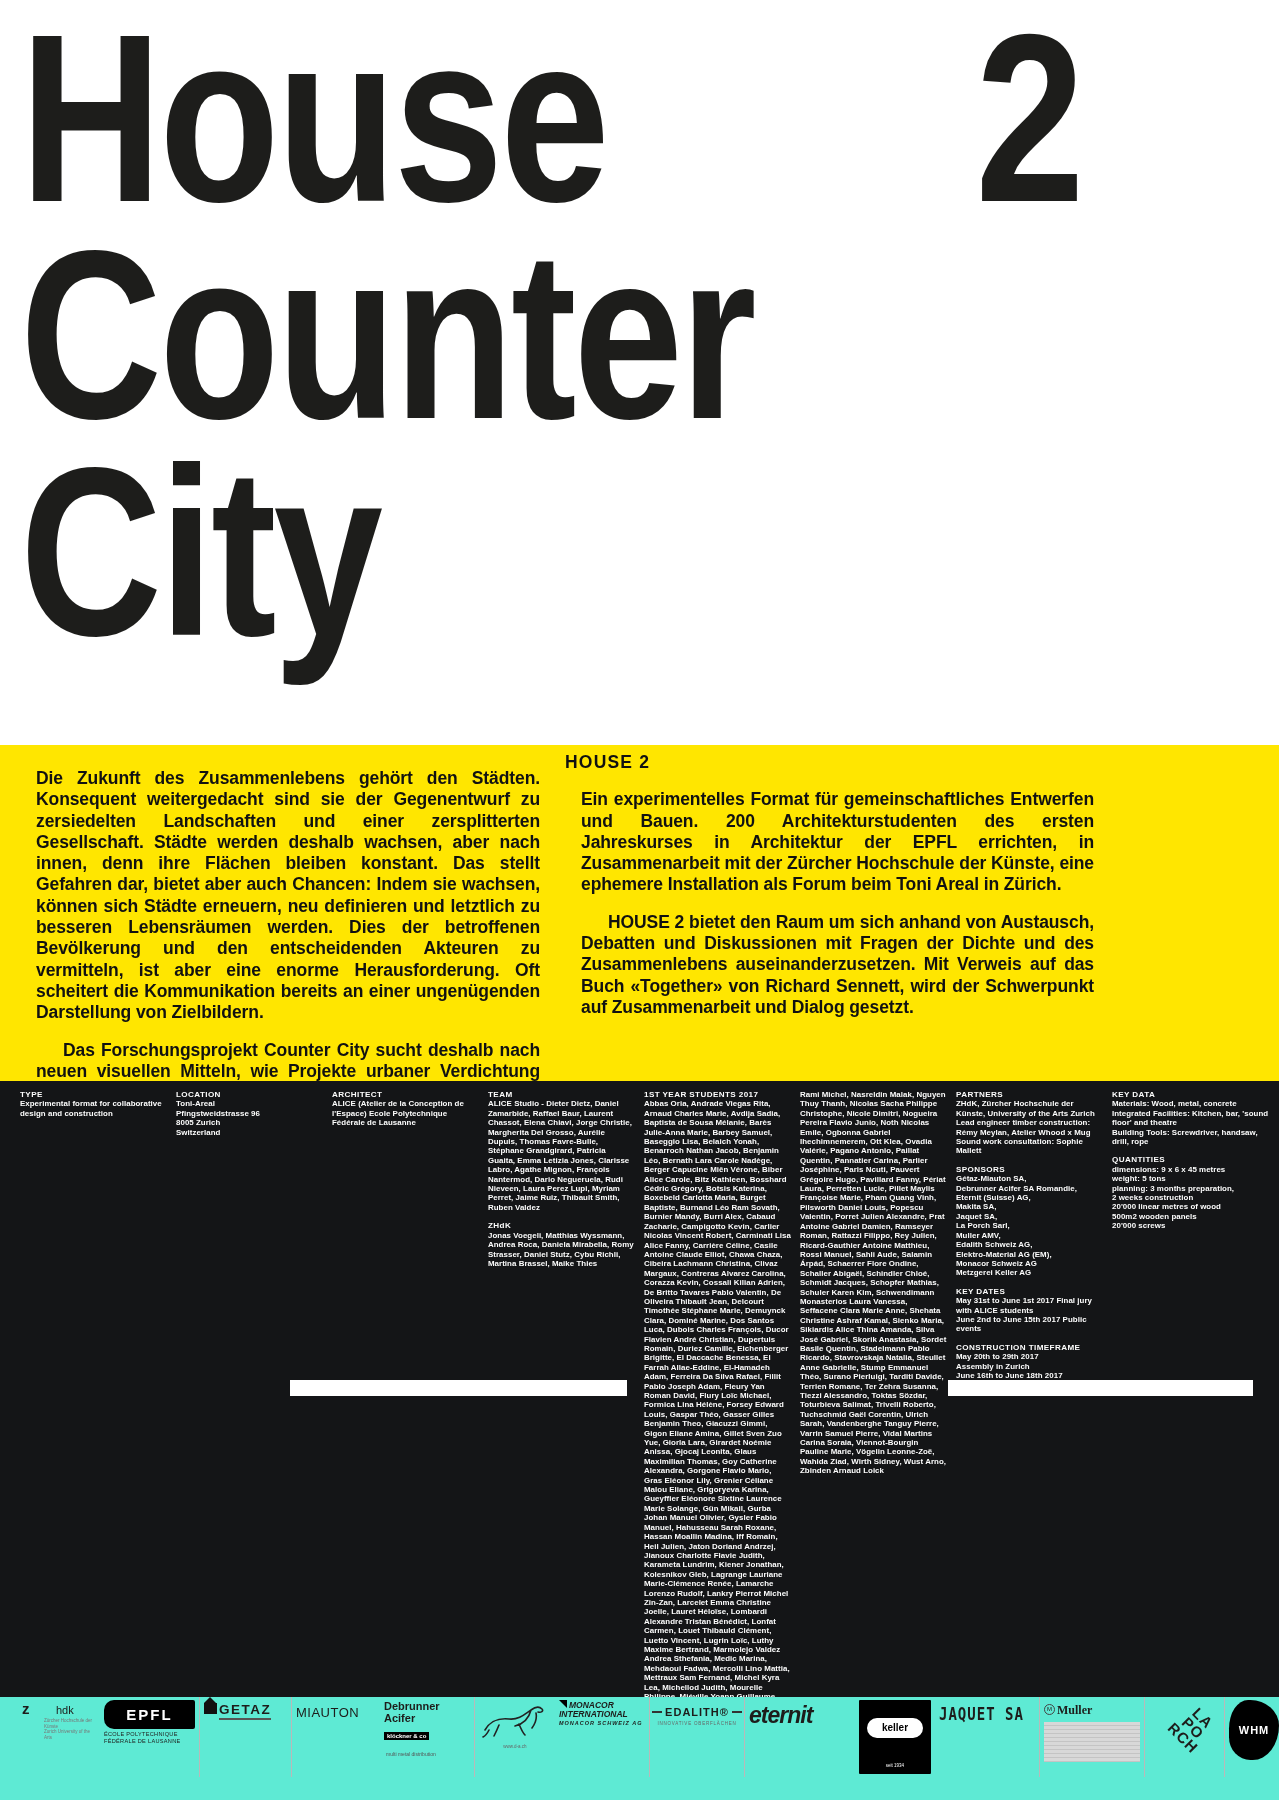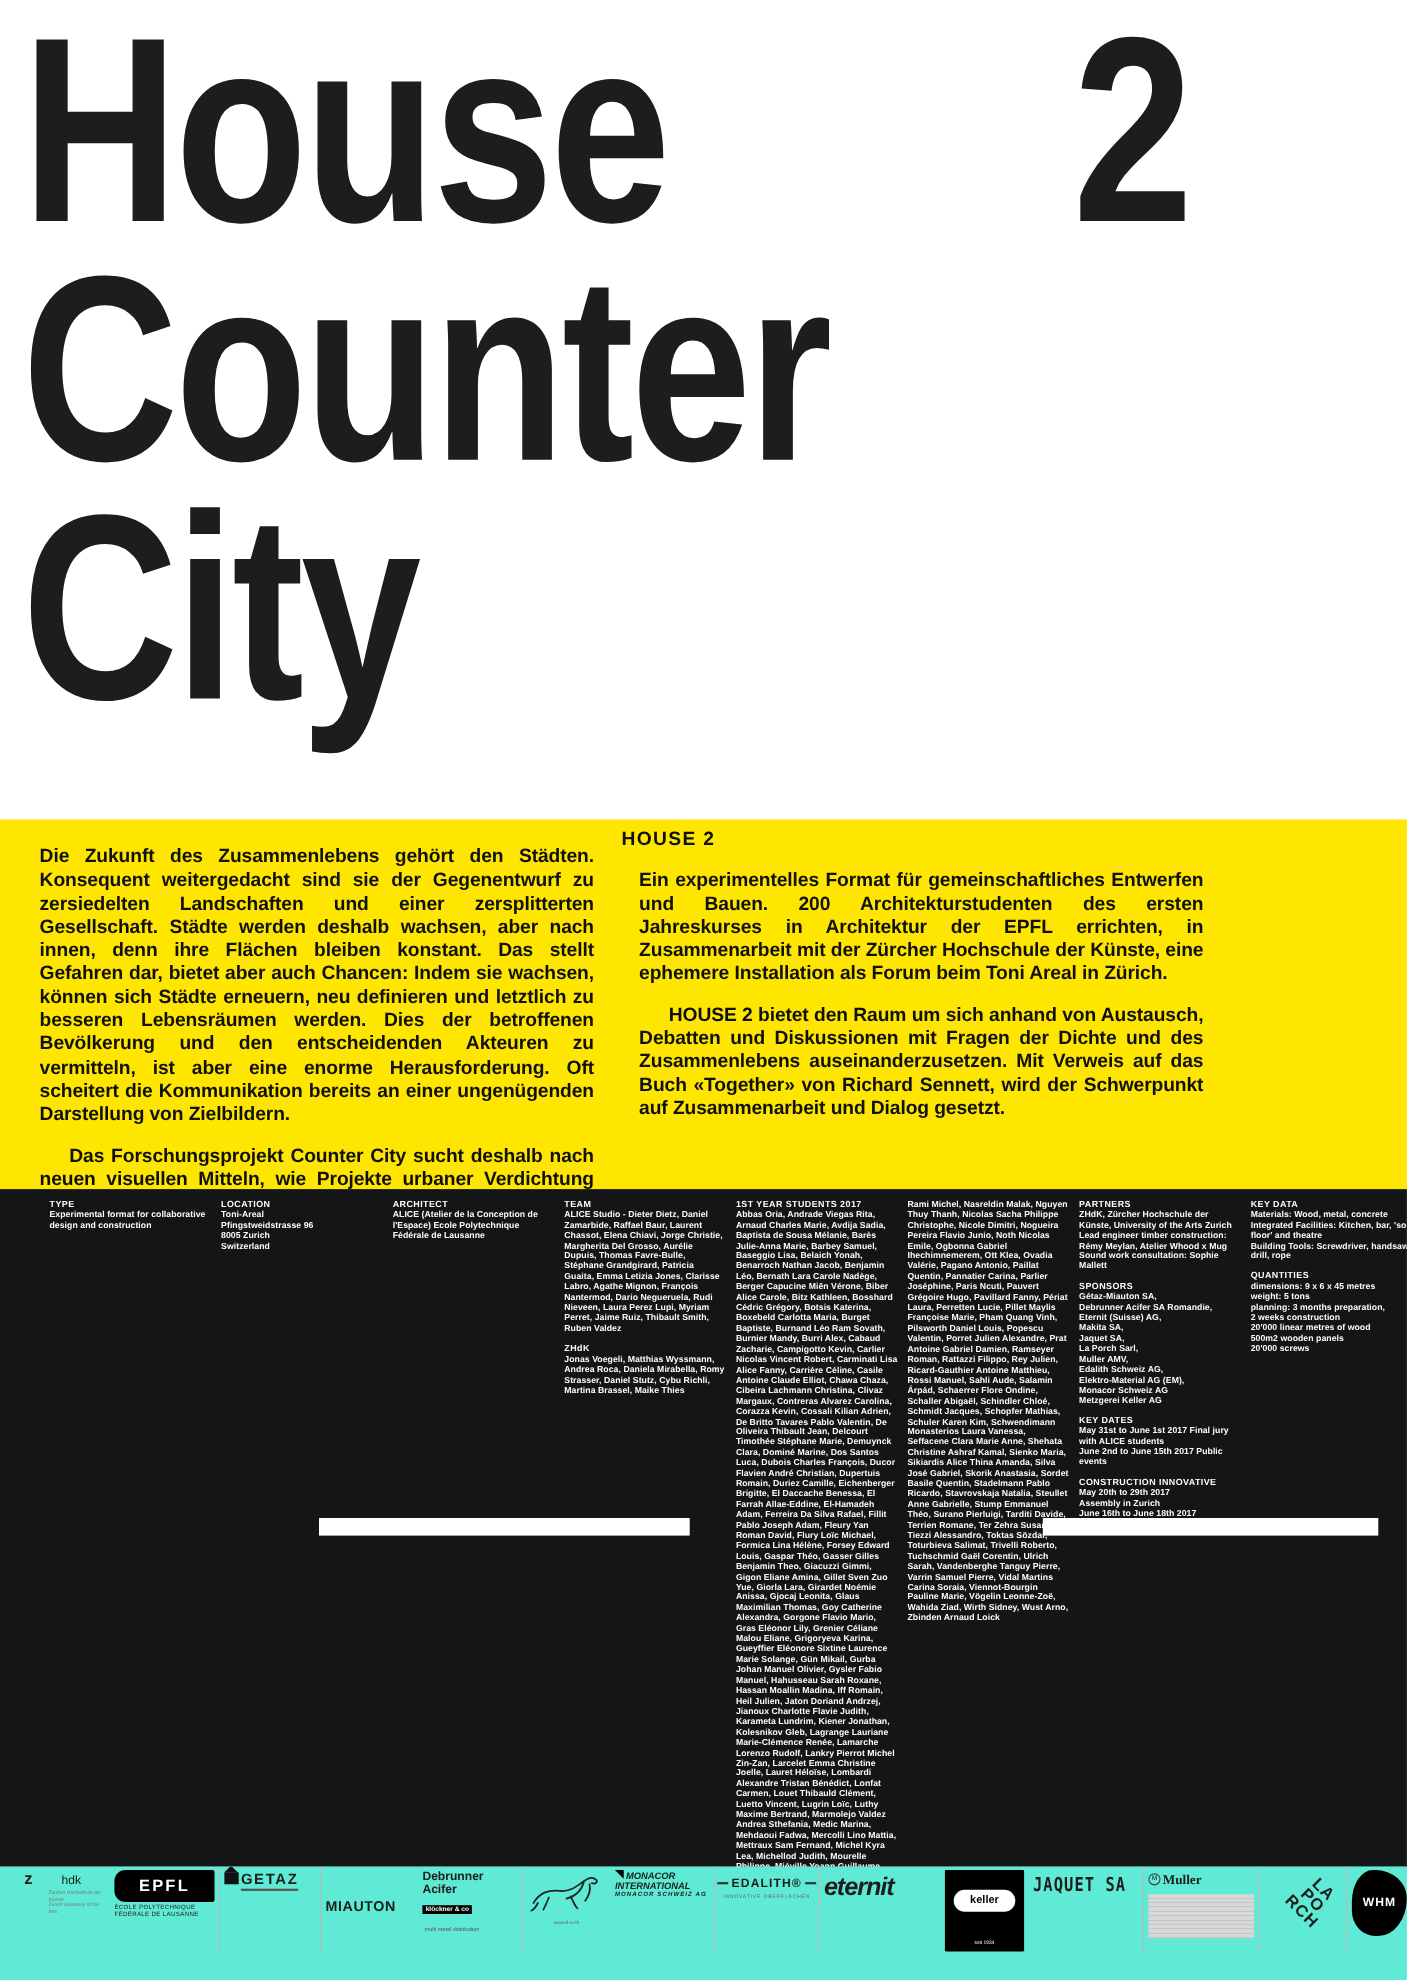--- a/index.html
+++ b/index.html
@@ -26,21 +26,21 @@
   .intro-col p{margin:16px;text-align:justify;}
   .intro-col p.indent{text-indent:27px;}
   .intro-left{left:20px;width:536px;}
   .intro-right{left:565px;width:545px;}
   
   .colophon{
     position:absolute;top:1081px;left:0;width:1279px;height:616px;background:#141517;
     color:#fdfdfd;overflow:hidden;
   }
   .ccol{position:absolute;top:9px;width:147px;font-size:7.9px;line-height:9.4px;
-    font-weight:700;letter-spacing:0.05px;margin-left:25px;}
+    font-weight:700;letter-spacing:0.05px;}
   .ccol h4{margin:0;font-size:8.1px;letter-spacing:0.4px;font-weight:700;}
   .ccol p{margin:0 0 9px 0;white-space:pre-line;}
   .ccol p:last-child{margin-bottom:0;}
   .c1{left:20px}.c2{left:176px}.c3{left:332px}.c4{left:488px}
   .c5{left:644px}.c6{left:800px}.c7{left:956px}.c8{left:1112px;width:160px;}
   .white-bar{position:absolute;height:16px;top:299px;background:#ffffff;}
   .bar-left{left:290px;width:337px;}
   .bar-right{left:948px;width:305px;}
   
   .logo-strip{position:absolute;top:1697px;left:0;width:1279px;height:103px;background:#5eead4;}
@@ -65,21 +65,21 @@
   .zhdk-hdk{font-size:11px;display:inline-block;margin-left:22px;}
   .zhdk-sub{font-size:4.5px;color:#777;white-space:pre-line;margin-left:22px;line-height:5.5px;}
   .epfl-mark{background:#000;color:#fff;font-weight:700;font-size:15px;
     letter-spacing:2px;text-align:center;padding:6px 2px;border-radius:10px 2px 2px 10px;}
   .epfl-sub{font-size:5.6px;letter-spacing:0.3px;white-space:pre-line;margin-top:2px;line-height:7px;}
   .getaz-house{width:13px;height:11px;background:#111;display:inline-block;position:relative;margin-right:2px;}
   .getaz-house:before{content:"";position:absolute;top:-6px;left:0;border-left:6.5px solid transparent;
     border-right:6.5px solid transparent;border-bottom:6px solid #111;}
   .getaz-word{font-weight:700;font-size:13.5px;letter-spacing:1.5px;display:inline-block;
     border-bottom:2px solid #555;padding-bottom:1px;}
-  .miauton-word{font-weight:700;font-size:13px;letter-spacing:0.5px;margin-top:25px;}
+  .miauton-word{font-weight:400;font-size:13px;letter-spacing:0.5px;margin-top:5px;}
   .deb-word{font-weight:700;font-size:11px;}
   .deb-box{background:#000;color:#fff;font-size:6px;font-weight:700;display:inline-block;
     padding:1px 3px;margin-top:3px;}
   .deb-sub{font-size:5px;color:#555;display:inline-block;margin-left:2px;}
   .dog-caption{font-size:4.5px;text-align:center;color:#666;}
   .monacor-row{font-weight:700;font-style:italic;font-size:8.5px;line-height:8.5px;}
   .monacor-tri{display:inline-block;width:0;height:0;border-top:8px solid #000;
     border-left:8px solid transparent;margin-right:2px;}
   .monacor-sub{font-size:5.5px;letter-spacing:1px;font-style:italic;font-weight:700;margin-top:2px;}
   .edalith-word{font-size:11px;font-weight:700;letter-spacing:1px;margin-top:6px;position:relative;text-align:center;}
@@ -167,21 +167,21 @@
 Jaquet SA,
 La Porch Sarl,
 Muller AMV,
 Edalith Schweiz AG,
 Elektro-Material AG (EM),
 Monacor Schweiz AG
 Metzgerei Keller AG</p>
     <h4>KEY DATES</h4>
     <p>May 31st to June 1st 2017 Final jury with ALICE students
 June 2nd to June 15th 2017 Public events</p>
-    <h4>CONSTRUCTION INNOVATIVE</h4>
+    <h4>CONSTRUCTION TIMEFRAME</h4>
     <p>May 20th to 29th 2017
 Assembly in Zurich
 June 16th to June 18th 2017
 Disassembly, transport to Lausanne</p>
   </div>
   <div class="ccol c8">
     <h4>KEY DATA</h4>
     <p>Materials: Wood, metal, concrete
 Integrated Facilities: Kitchen, bar, 'sound floor' and theatre
 Building Tools: Screwdriver, handsaw, drill, rope</p>

